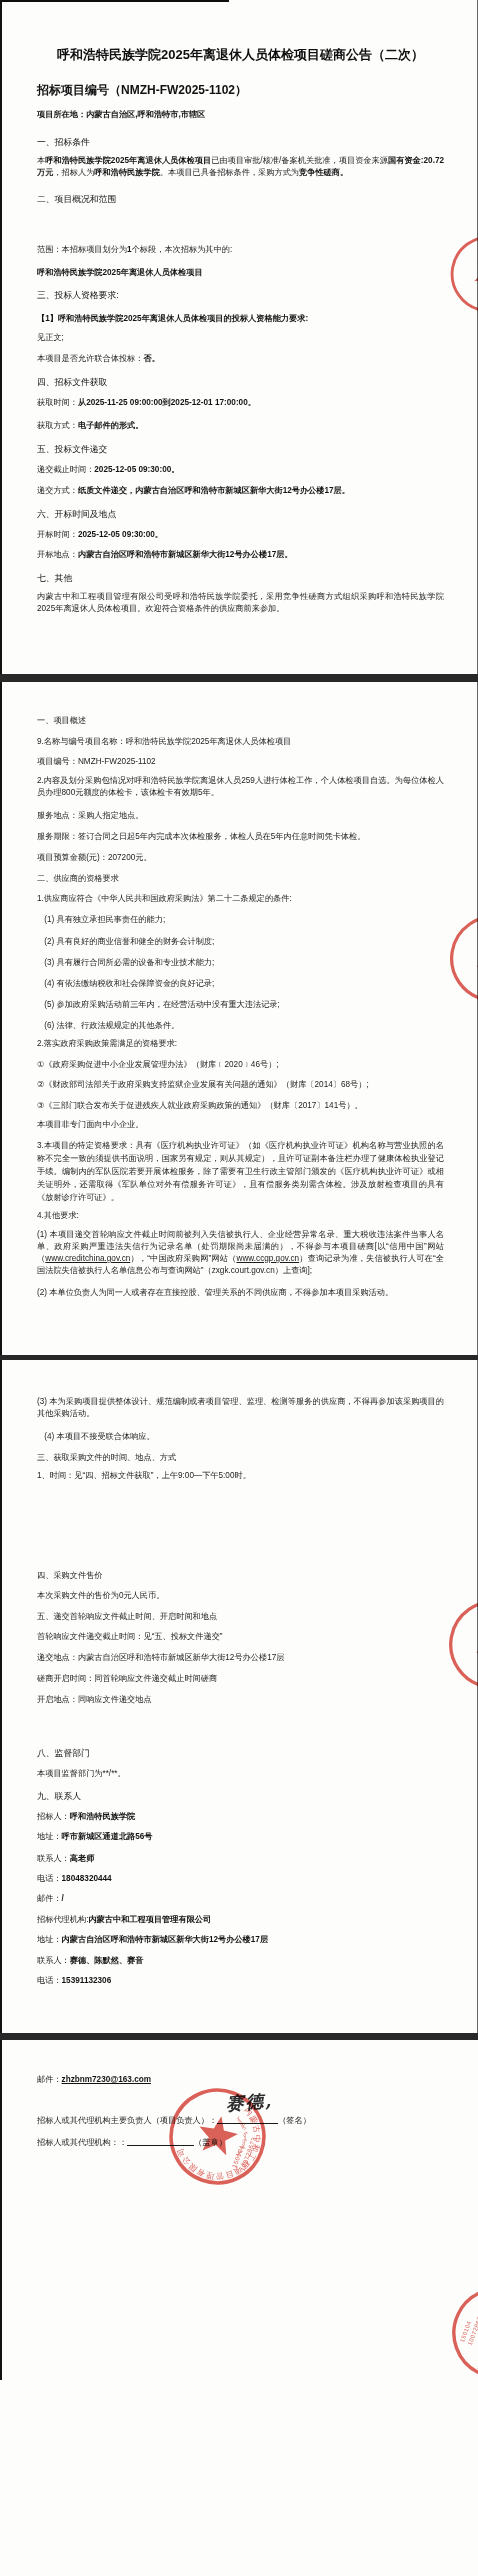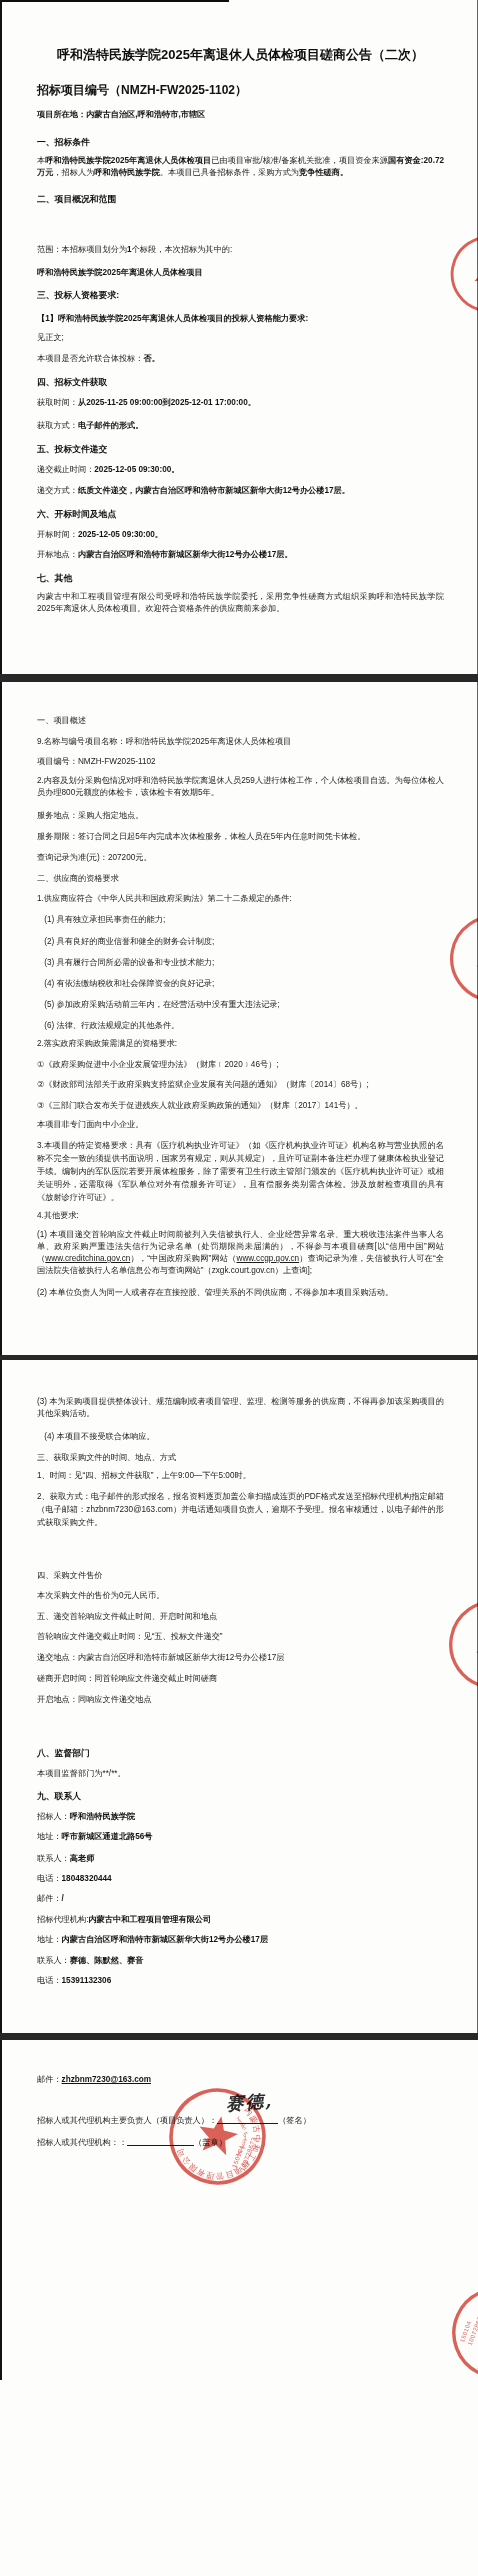--- a/index.html
+++ b/index.html
@@ -16,21 +16,21 @@
   }
   #pg1{top:0;height:674px;}
   #pg2{top:682px;height:673px;}
   #pg3{top:1360px;height:673px;}
   #pg4{top:2040px;height:629px;}
   .edge-left{position:absolute;left:0;top:0;width:1.5px;background:#121212;}
   .edge-right{position:absolute;right:0;top:0;width:1px;background:rgba(18,18,18,.65);}
   .edge-top{position:absolute;left:0;top:0;height:1.5px;background:#0e0e0e;}
   .blk{position:absolute;left:37px;width:407px;font-size:8.2px;line-height:12px;text-align:justify;margin:0;}
   .lh25{line-height:13px;}
-  .h{font-weight:700;font-size:8.8px;color:#121212;}
+  .h{font-weight:400;font-size:8.8px;color:#121212;}
   .b{font-weight:700;color:#141414;}
   .u{text-decoration:underline;}
   .ind{padding-left:7.2px;width:400px;}
   .title{font-size:13px;line-height:16.5px;font-weight:700;color:#0f0f0f;text-align:center;}
   .sub{font-size:12px;font-weight:700;color:#111;}
   .locline{font-weight:700;color:#121212;}
   
   .stamp{position:absolute;color:#d6463c;opacity:.85;mix-blend-mode:multiply;}
   .stamp .ring{fill:none;stroke:currentColor;stroke-width:7;}
   .stamp .star{fill:currentColor;}
@@ -99,21 +99,21 @@
 <section class="page" id="pg2">
   <div class="edge-left" style="height:673px"></div>
   <div class="edge-right" style="height:673px"></div>
 
   <p class="blk" style="top:33px">一、项目概述</p>
   <p class="blk" style="top:54px">9.名称与编号项目名称：呼和浩特民族学院2025年离退休人员体检项目</p>
   <p class="blk" style="top:74px">项目编号：NMZH-FW2025-1102</p>
   <p class="blk" style="top:93px">2.内容及划分采购包情况对呼和浩特民族学院离退休人员259人进行体检工作，个人体检项目自选。为每位体检人员办理800元额度的体检卡，该体检卡有效期5年。</p>
   <p class="blk" style="top:128px">服务地点：采购人指定地点。</p>
   <p class="blk" style="top:149px">服务期限：签订合同之日起5年内完成本次体检服务，体检人员在5年内任意时间凭卡体检。</p>
-  <p class="blk" style="top:170px">查询记录为准(元)：207200元。</p>
+  <p class="blk" style="top:170px">项目预算金额(元)：207200元。</p>
 
   <p class="blk" style="top:191px">二、供应商的资格要求</p>
   <p class="blk" style="top:211px">1.供应商应符合《中华人民共和国政府采购法》第二十二条规定的条件:</p>
   <p class="blk ind" style="top:232px">(1) 具有独立承担民事责任的能力;</p>
   <p class="blk ind" style="top:254px">(2) 具有良好的商业信誉和健全的财务会计制度;</p>
   <p class="blk ind" style="top:275px">(3) 具有履行合同所必需的设备和专业技术能力;</p>
   <p class="blk ind" style="top:296px">(4) 有依法缴纳税收和社会保障资金的良好记录;</p>
   <p class="blk ind" style="top:317px">(5) 参加政府采购活动前三年内，在经营活动中没有重大违法记录;</p>
   <p class="blk ind" style="top:338px">(6) 法律、行政法规规定的其他条件。</p>
 
@@ -143,21 +143,20 @@
 
 <section class="page" id="pg3">
   <div class="edge-left" style="height:673px"></div>
   <div class="edge-right" style="height:673px"></div>
 
   <p class="blk" style="top:36px">(3) 本为采购项目提供整体设计、规范编制或者项目管理、监理、检测等服务的供应商，不得再参加该采购项目的其他采购活动。</p>
   <p class="blk ind" style="top:71px">(4) 本项目不接受联合体响应。</p>
 
   <p class="blk" style="top:92px">三、获取采购文件的时间、地点、方式</p>
   <p class="blk" style="top:110px">1、时间：见“四、招标文件获取”，上午9:00—下午5:00时。</p>
-  <p class="blk lh25" style="top:130px">2、获取方式：电子邮件的形式报名，报名资料逐页加盖公章扫描成连页的PDF格式发送至招标代理机构指定邮箱（电子邮箱：zhzbnm7230@163.com）并电话通知项目负责人，逾期不予受理。报名审核通过，以电子邮件的形式获取采购文件。</p>
 
   <p class="blk" style="top:210px">四、采购文件售价</p>
   <p class="blk" style="top:230px">本次采购文件的售价为0元人民币。</p>
 
   <p class="blk" style="top:251px">五、递交首轮响应文件截止时间、开启时间和地点</p>
   <p class="blk" style="top:271px">首轮响应文件递交截止时间：见“五、投标文件递交”</p>
   <p class="blk" style="top:292px">递交地点：内蒙古自治区呼和浩特市新城区新华大街12号办公楼17层</p>
   <p class="blk" style="top:313px">磋商开启时间：同首轮响应文件递交截止时间磋商</p>
   <p class="blk" style="top:334px">开启地点：同响应文件递交地点</p>
 

